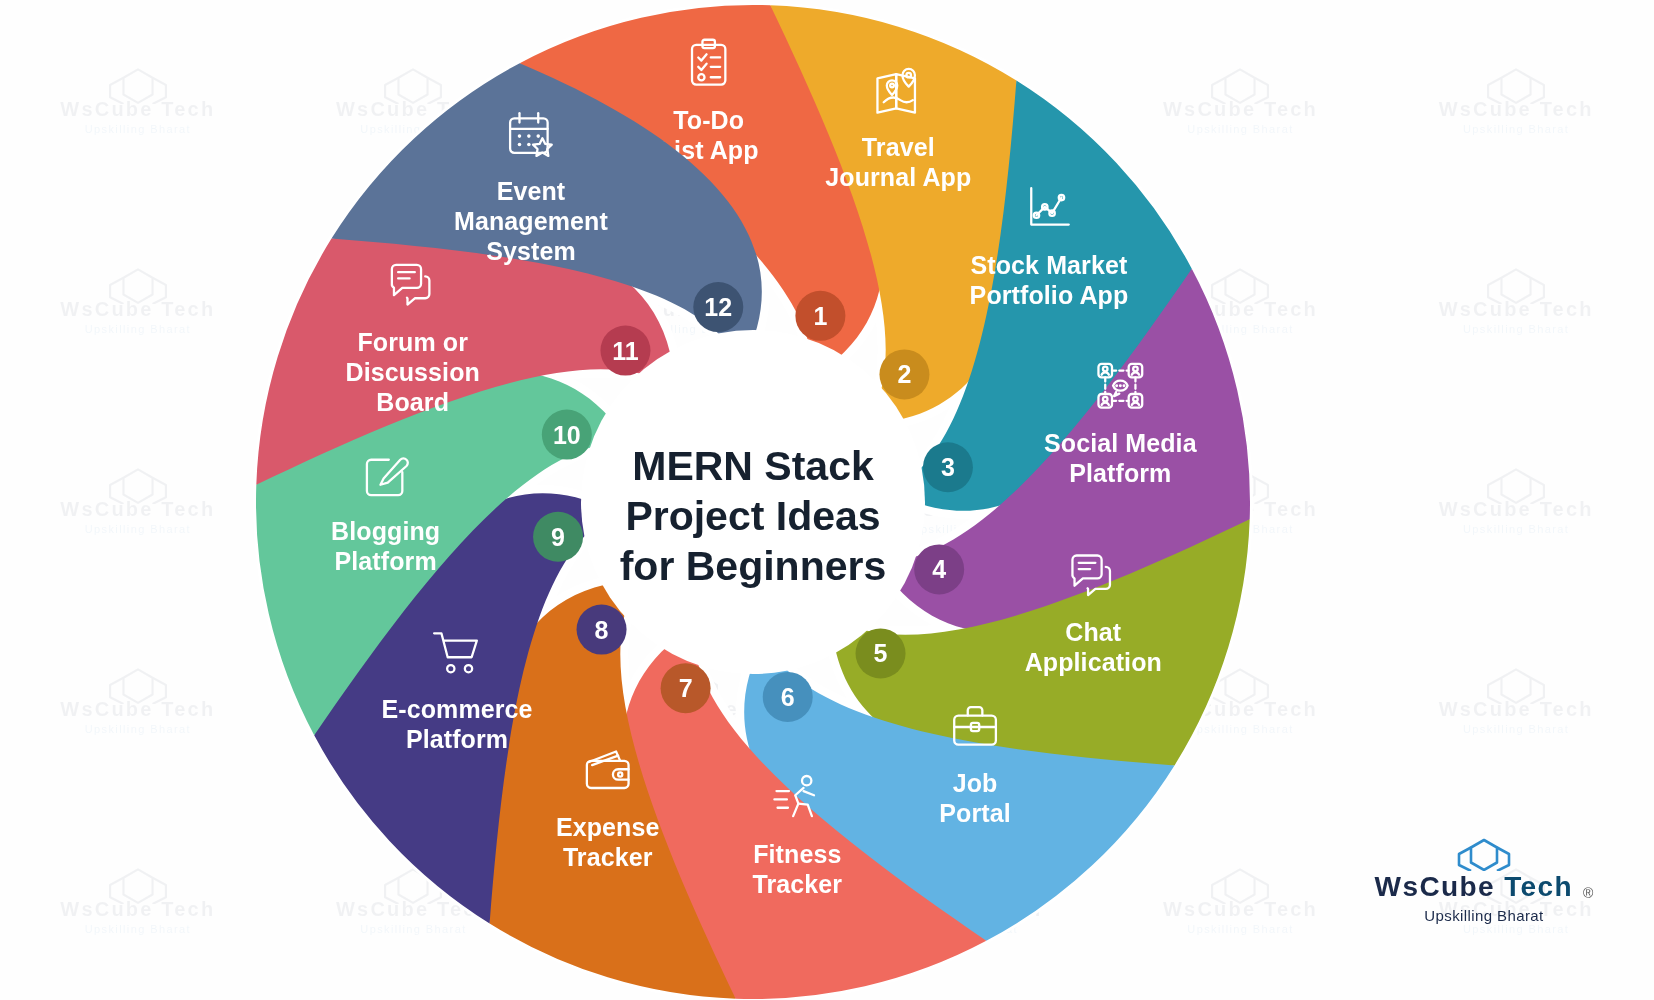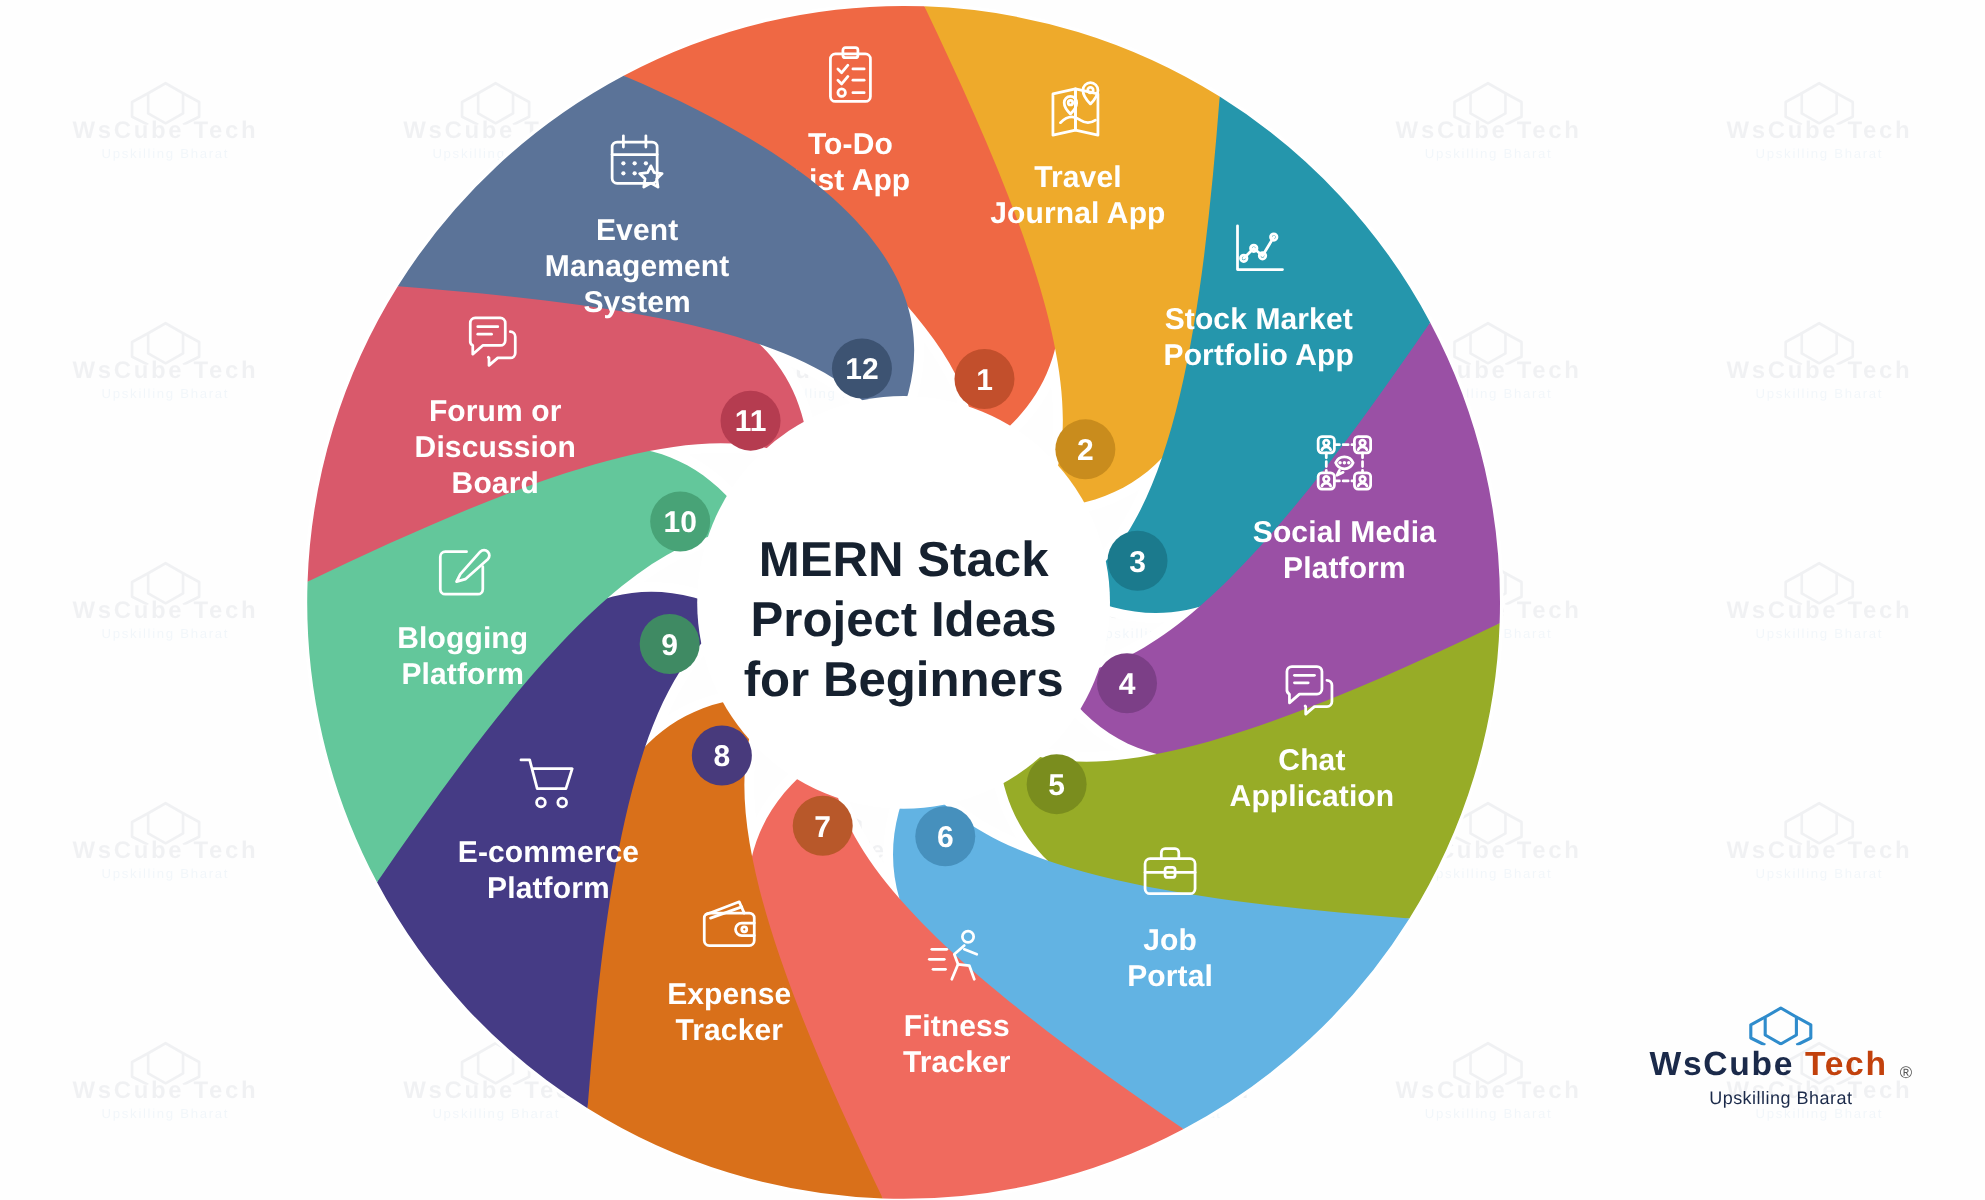--- a/index.html
+++ b/index.html
@@ -69,21 +69,21 @@
     z-index: 5; text-align: center; width: 300px;
   }
   #brand .logo-row {
     display: flex; align-items: flex-end; justify-content: center; gap: 8px;
   }
   #brand .brand-text {
     font-size: 28px; font-weight: 700; letter-spacing: 1.4px;
     line-height: 1; white-space: nowrap;
   }
   #brand .b-ws { color: #1b2a4a; text-align: right; }
-  #brand .b-tech { color: #c2410c; }
+  #brand .b-tech { color: #0c4a6e; }
   #brand .reg {
     font-size: 14px; color: #555; vertical-align: super;
     margin-left: 2px; font-weight: 400;
   }
   #brand .tagline {
     margin-top: 6px; font-size: 15px; color: #1b2a4a;
     letter-spacing: 0.4px;
   }
 </style>
 </head>

